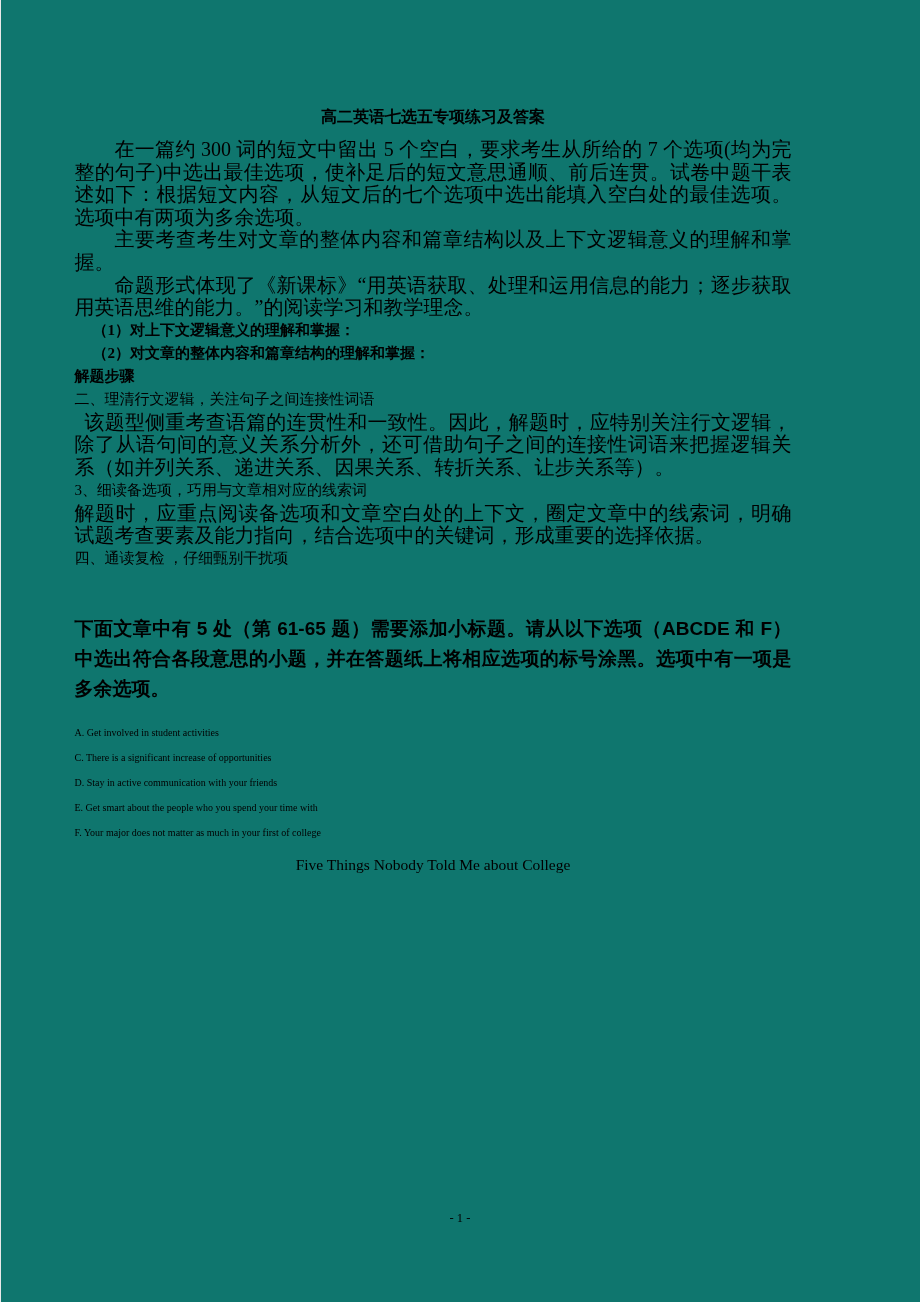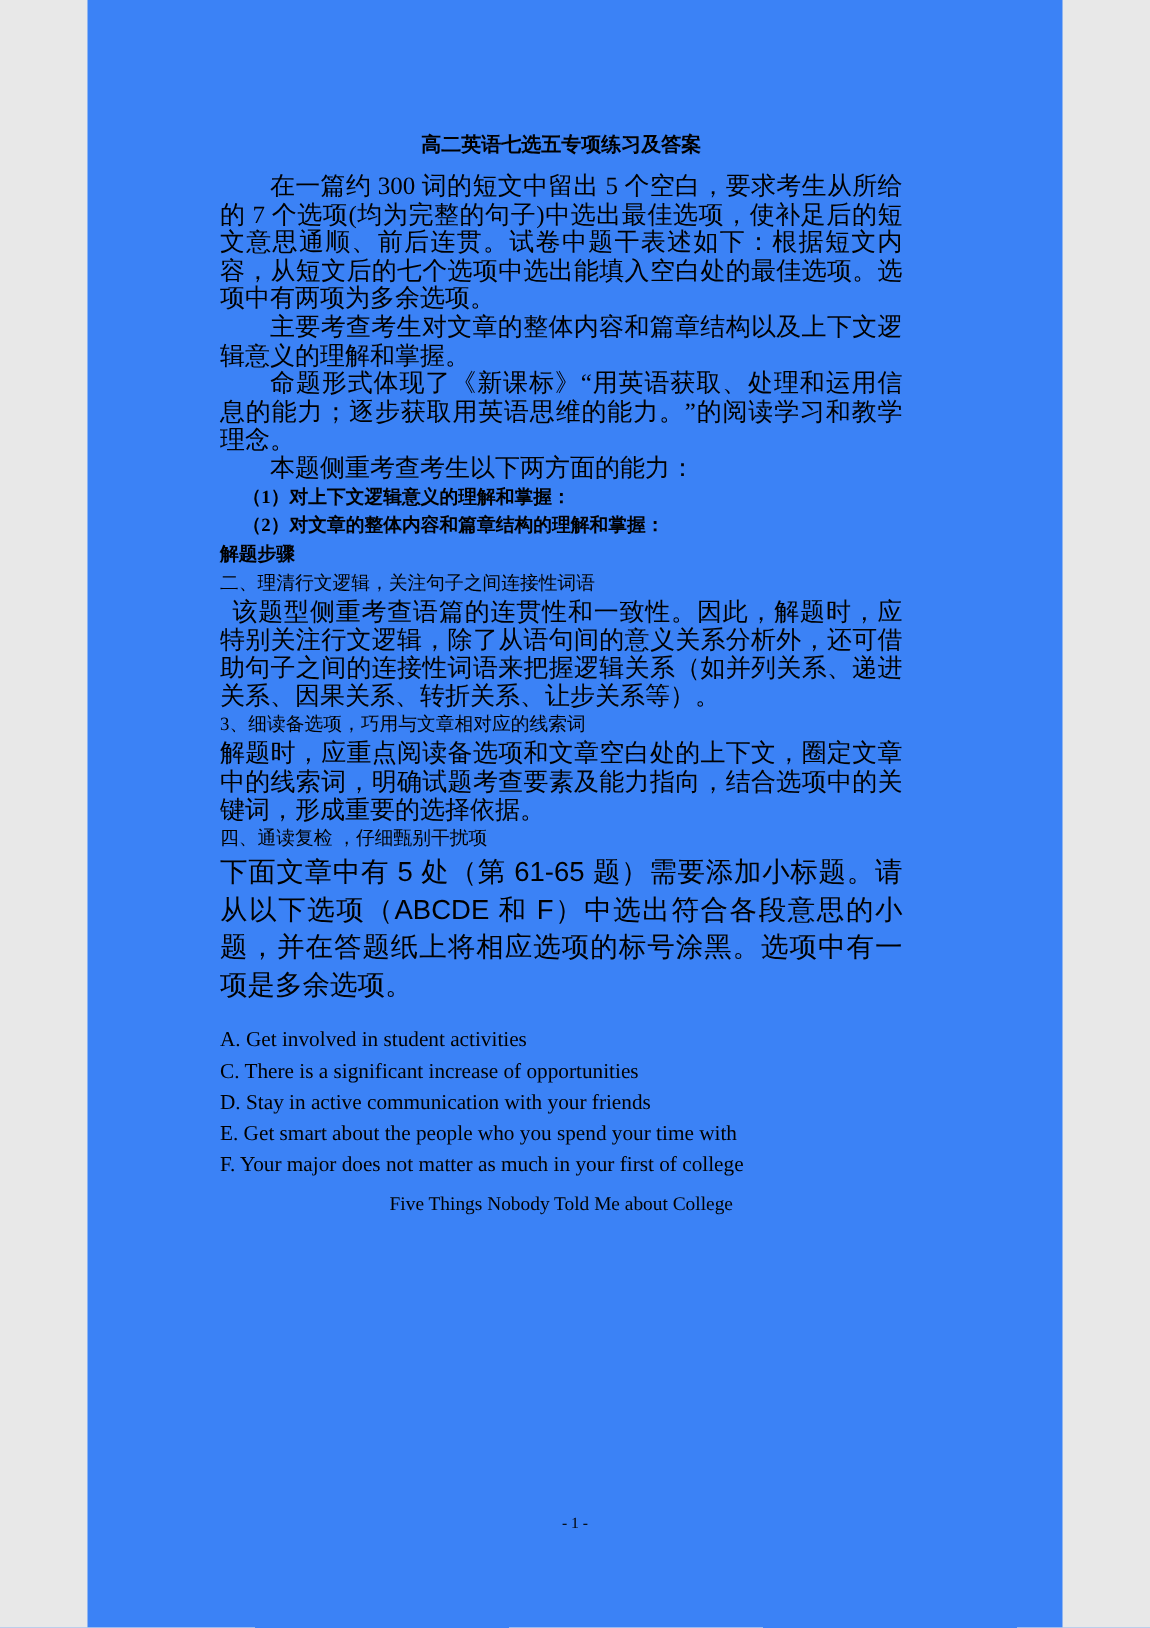--- a/index.html
+++ b/index.html
@@ -3,26 +3,26 @@
 <meta charset="utf-8">
 <style>
   html, body {
     margin: 0;
     padding: 0;
     background: #e8e8e8;
     font-family: "Liberation Serif", "DejaVu Serif", serif;
   }
   .page {
     position: relative;
-    width: 780px;
+    width: 919px;
     height: 1302px;
     margin: 0 auto;
-    background: #3b82f6;
+    background: #0f766e;
     box-sizing: border-box;
-    padding: 106px 128px 0 106px;
+    padding: 106px 128px 0 74px;
     color: #000;
     overflow: hidden;
   }
   .doc-title {
     text-align: center;
     font-weight: bold;
     font-size: 16px;
     line-height: 22px;
     margin: 0 0 10px 0;
   }
@@ -45,30 +45,32 @@
     font-weight: bold;
     font-size: 15px;
     line-height: 23px;
   }
   .step-heading {
     font-size: 15px;
     line-height: 23px;
   }
   .step1-body { margin: 22px 0 22px 0; }
   .task-block {
+    margin-top: 44px;
     font-family: "Liberation Sans", "DejaVu Sans", sans-serif;
-    font-size: 22px;
+    font-size: 19px;
     line-height: 30px;
     text-align: justify;
+    font-weight: bold;
   }
   .options-list {
     list-style: none;
     margin: 16px 0 0 0;
     padding: 0;
-    font-size: 17px;
+    font-size: 10px;
     line-height: 25px;
     text-align: left;
   }
   .passage-title {
     margin-top: 9px;
     text-align: center;
     font-weight: normal;
     font-size: 15.5px;
     line-height: 22px;
   }
@@ -85,21 +87,20 @@
 </head>
 <body>
 
 <div class="page">
 
   <h1 class="doc-title">高二英语七选五专项练习及答案</h1>
 
   <p class="body-text indent-2">在一篇约 300 词的短文中留出 5 个空白，要求考生从所给的 7 个选项(均为完整的句子)中选出最佳选项，使补足后的短文意思通顺、前后连贯。试卷中题干表述如下：根据短文内容，从短文后的七个选项中选出能填入空白处的最佳选项。选项中有两项为多余选项。</p>
   <p class="body-text indent-2">主要考查考生对文章的整体内容和篇章结构以及上下文逻辑意义的理解和掌握。</p>
   <p class="body-text indent-2">命题形式体现了《新课标》“用英语获取、处理和运用信息的能力；逐步获取用英语思维的能力。”的阅读学习和教学理念。</p>
-  <p class="body-text indent-2">本题侧重考查考生以下两方面的能力：</p>
 
   <p class="ability">（1）对上下文逻辑意义的理解和掌握：</p>
   <p class="ability">（2）对文章的整体内容和篇章结构的理解和掌握：</p>
 
   <p class="steps-heading">解题步骤</p>
 
 
   <div>
     <p class="step-heading">二、理清行文逻辑，关注句子之间连接性词语</p>
     <p class="body-text indent-half">该题型侧重考查语篇的连贯性和一致性。因此，解题时，应特别关注行文逻辑，除了从语句间的意义关系分析外，还可借助句子之间的连接性词语来把握逻辑关系（如并列关系、递进关系、因果关系、转折关系、让步关系等）。</p>

